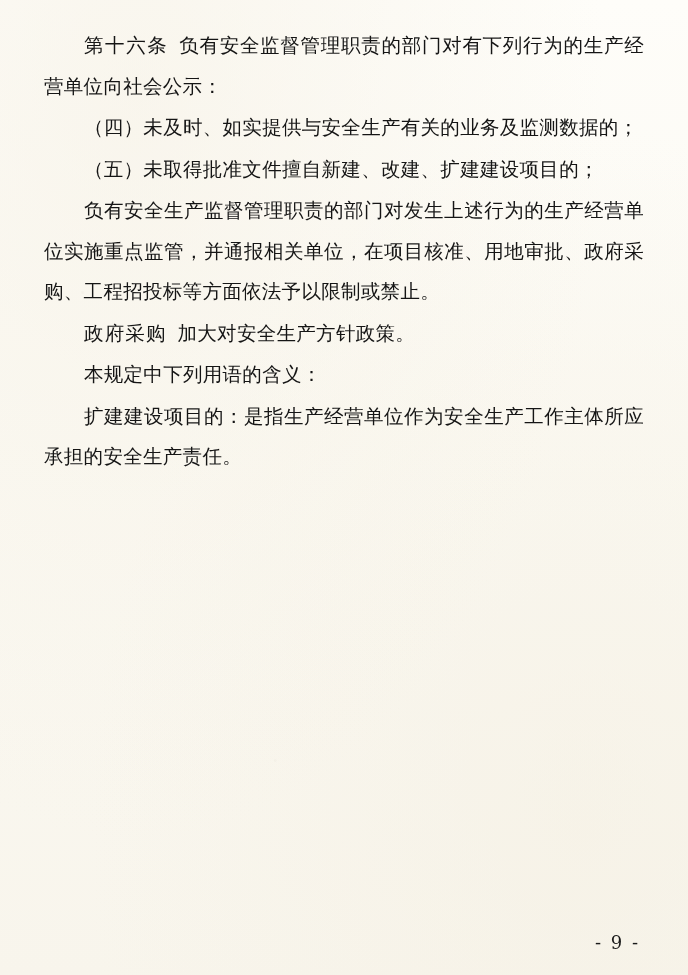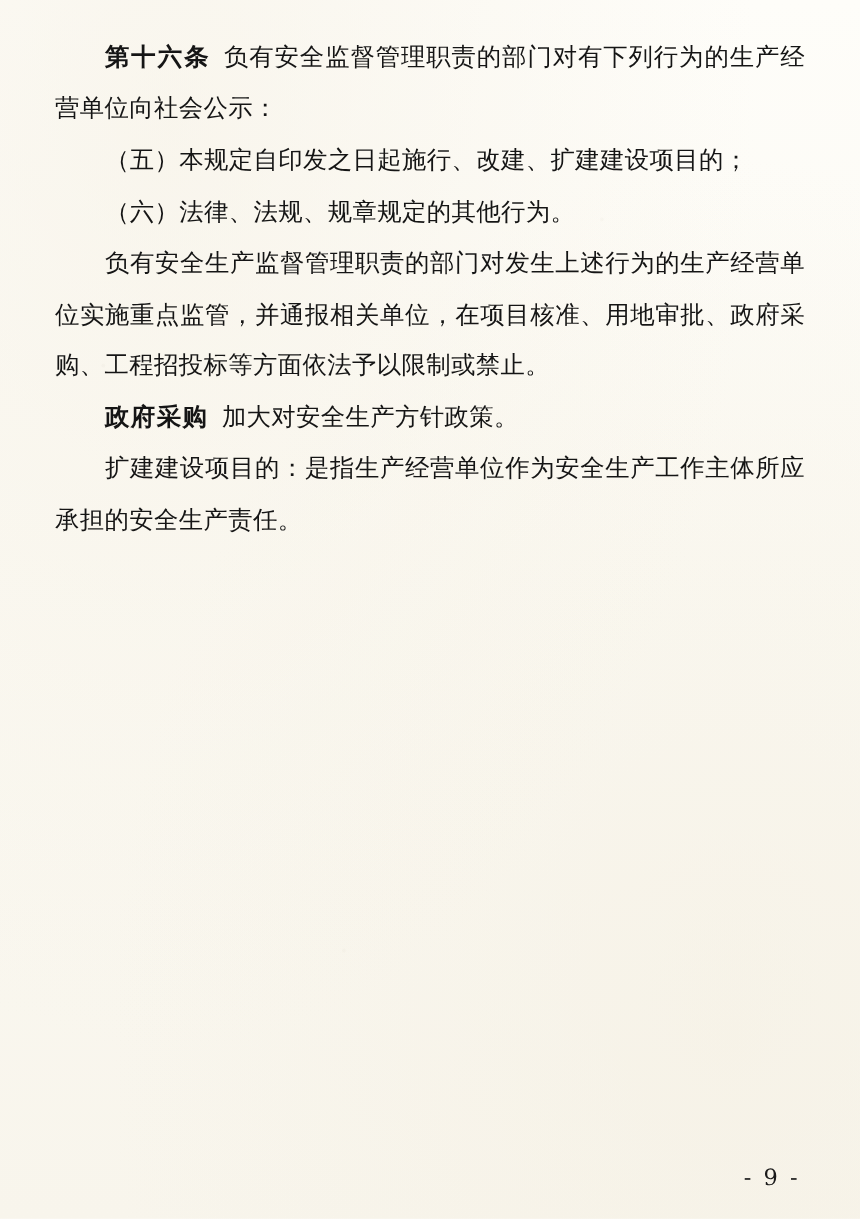--- a/index.html
+++ b/index.html
@@ -45,21 +45,21 @@
     line-height: 40.5px;
     letter-spacing: 0.3px;
     text-align: justify;
     text-justify: inter-character;
     color: #151515;
   }
   p.indent {
     text-indent: 2.05em;
   }
   .article-head {
-    font-weight: bold;
+    font-weight: normal;
     letter-spacing: 1.2px;
     margin-right: 0.55em;
   }
   .page-number {
     position: absolute;
     right: 48px;
     bottom: 22px;
     font-size: 18px;
     letter-spacing: 2px;
     color: #1a1a1a;
@@ -71,30 +71,31 @@
 
 <div class="page">
 
   <div class="body-text">
 
     <p class="indent"><span class="article-head">第十六条</span><span>负有安全监督管理职责的部门对有下列行为的生产经营单位向社会公示：</span></p>
 
 
 
 
+    <p class="indent"><span>（四）未及时、如实提供与安全生产有关的业务及监测数据的；</span></p>
 
-    <p class="indent"><span>（五）本规定自印发之日起施行、改建、扩建建设项目的；</span></p>
+    <p class="indent"><span>（五）未取得批准文件擅自新建、改建、扩建建设项目的；</span></p>
 
-    <p class="indent"><span>（六）法律、法规、规章规定的其他行为。</span></p>
 
     <p class="indent"><span>负有安全生产监督管理职责的部门对发生上述行为的生产经营单位实施重点监管，并通报相关单位，在项目核准、用地审批、政府采购、工程招投标等方面依法予以限制或禁止。</span></p>
 
 
     <p class="indent"><span class="article-head">政府采购</span><span>加大对安全生产方针政策。</span></p>
 
+    <p class="indent"><span>本规定中下列用语的含义：</span></p>
 
     <p class="indent"><span>扩建建设项目的：是指生产经营单位作为安全生产工作主体所应承担的安全生产责任。</span></p>
 
   </div>
 
   <div class="page-number">- 9 -</div>
 
 </div>
 
 </body></html>

